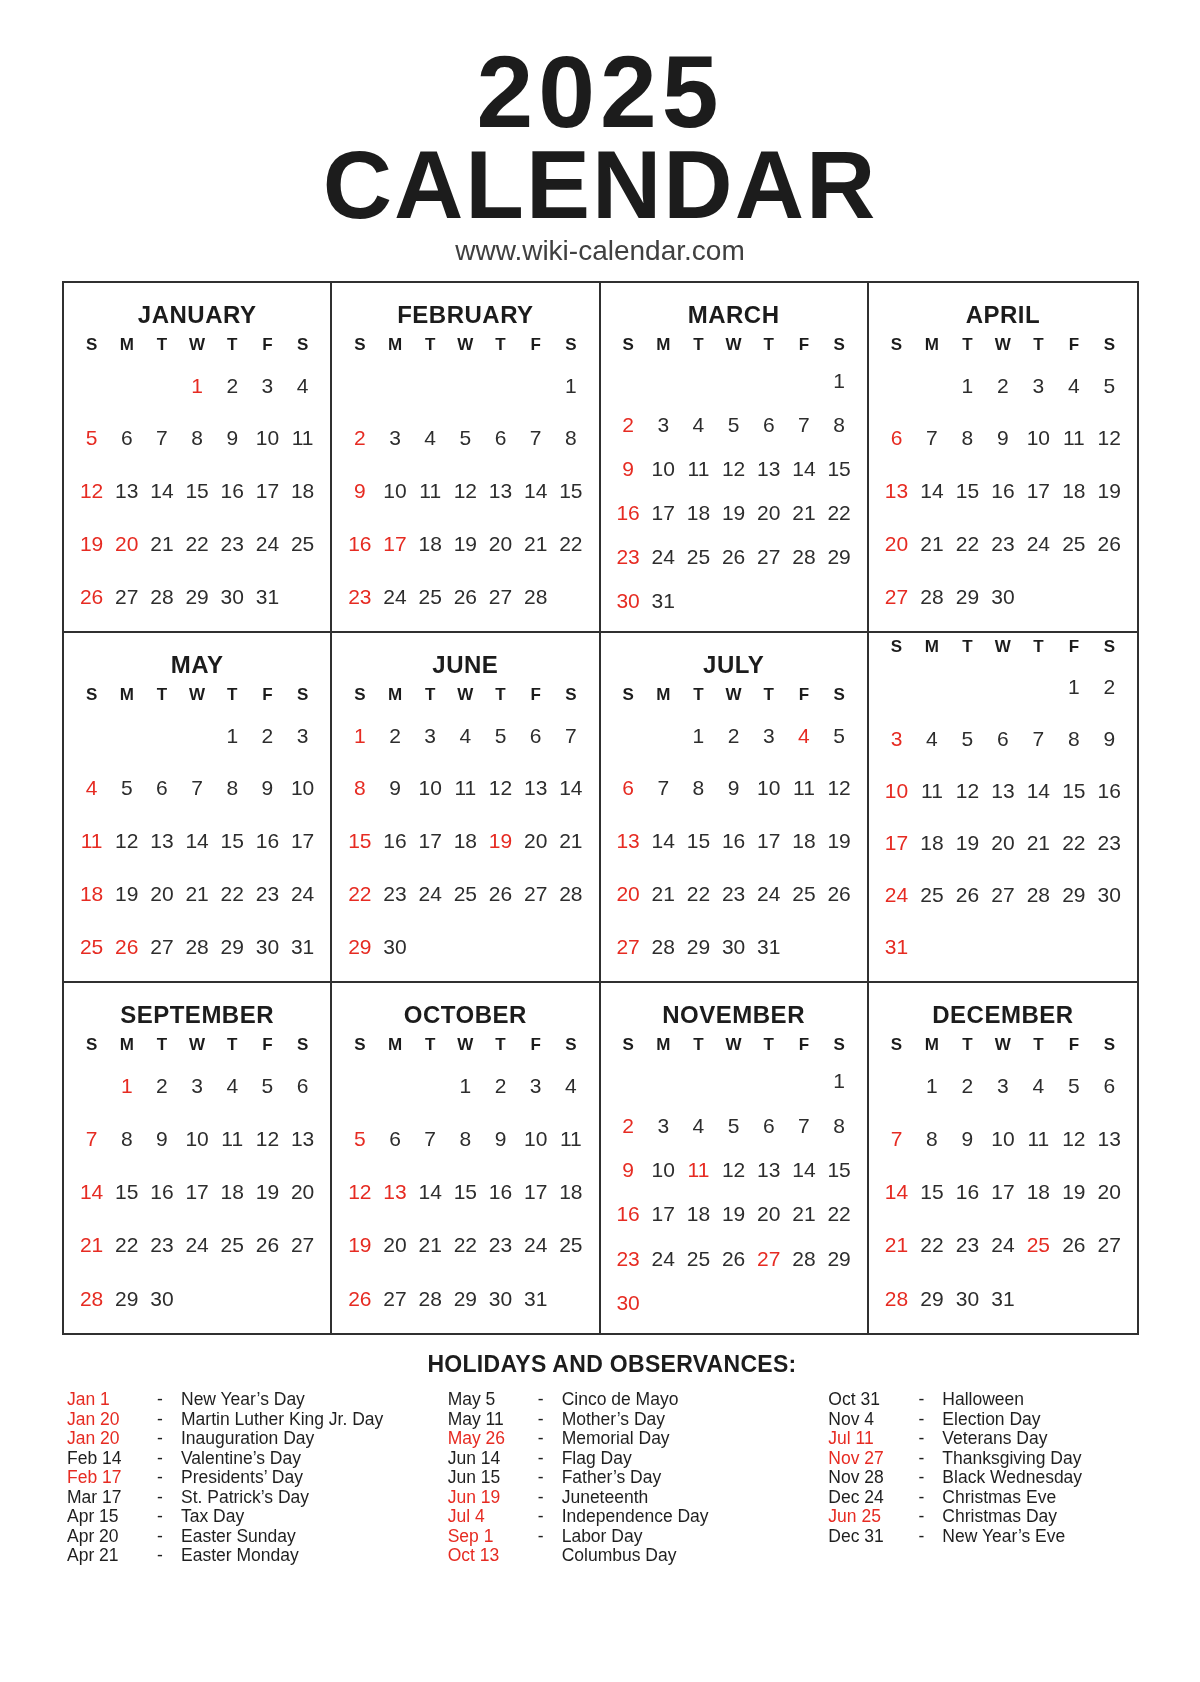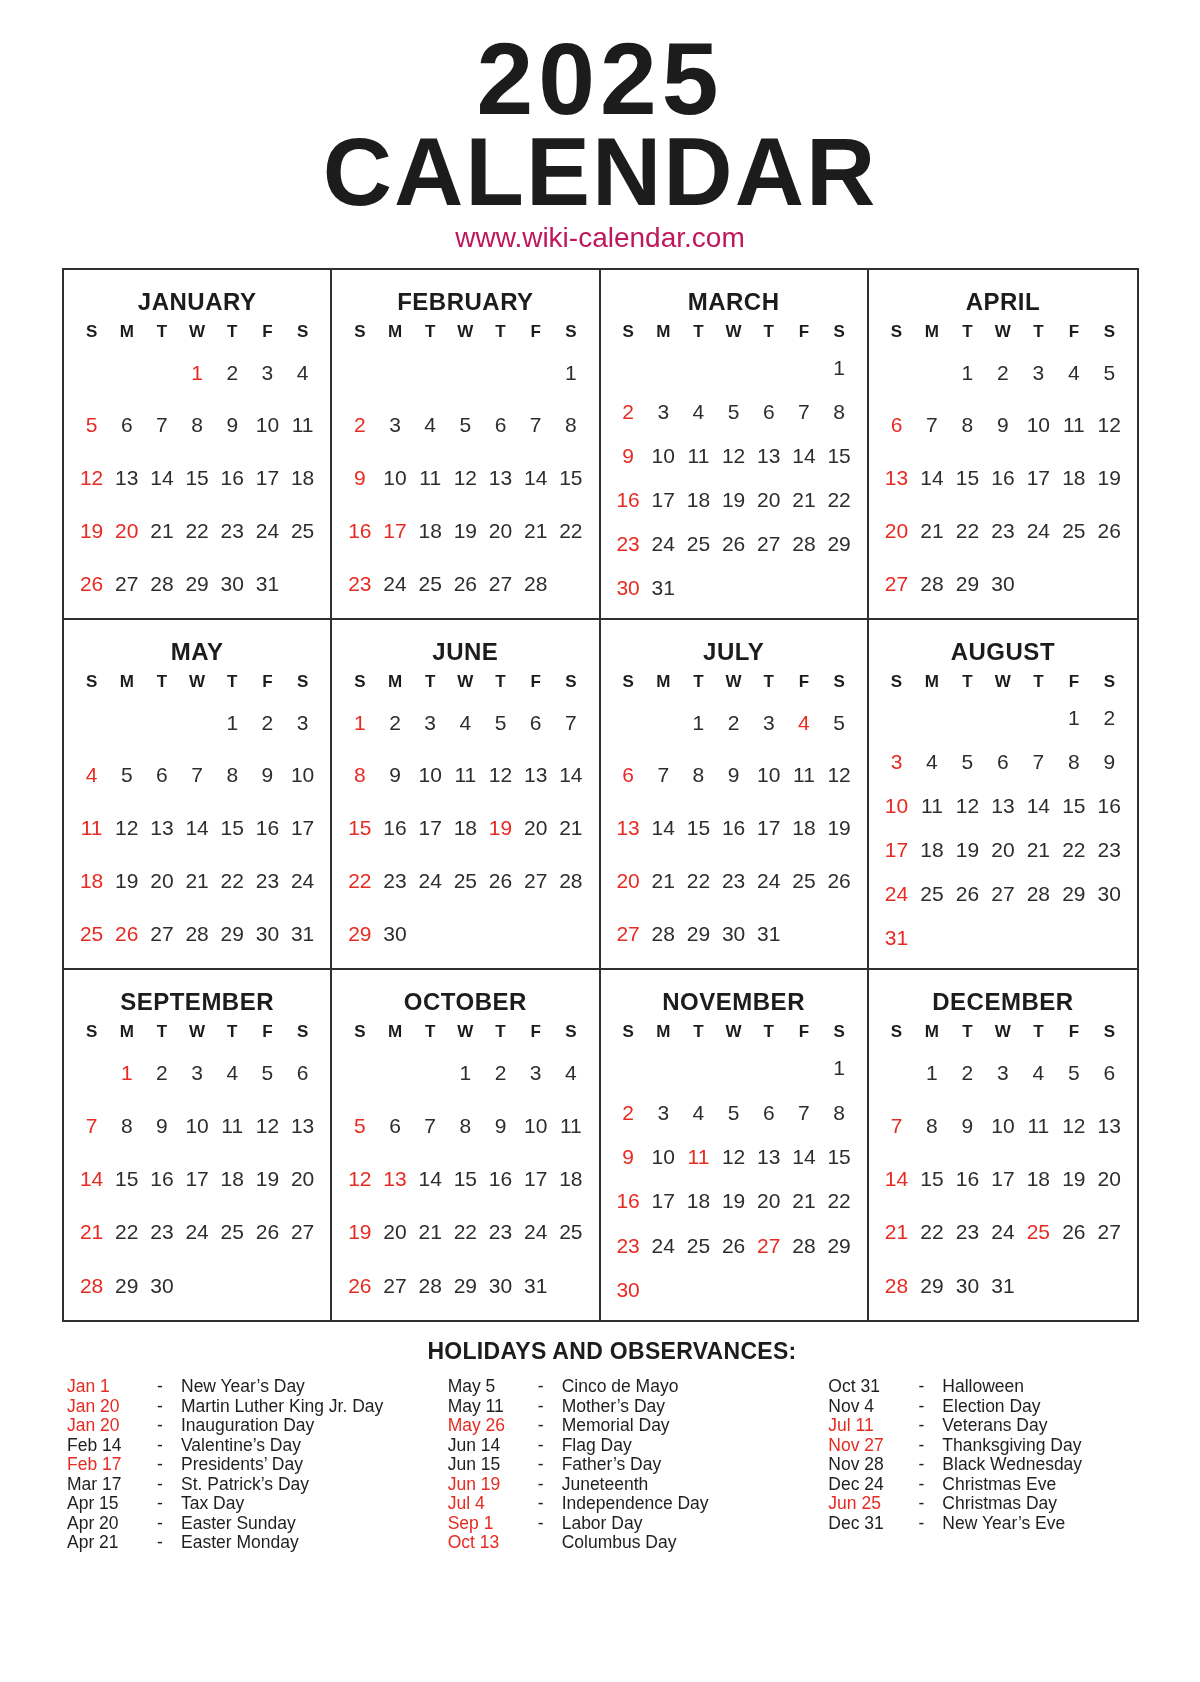--- a/index.html
+++ b/index.html
@@ -9,24 +9,24 @@
     --border:#303030;
   }
   *{box-sizing:border-box;}
   html,body{margin:0;padding:0;}
   body{
     width:1200px;height:1682px;background:#ffffff;
     font-family:"Liberation Sans", sans-serif;color:var(--ink);
     -webkit-font-smoothing:antialiased;
   }
   
-  .header{padding-top:31px;text-align:center;}
+  .header{padding-top:44px;text-align:center;}
   .year{font-size:102px;font-weight:700;letter-spacing:5px;line-height:.95;color:var(--ink-bold);}
   .cal-title{font-size:96px;font-weight:700;letter-spacing:2px;line-height:.92;color:var(--ink-bold);}
-  .site-url{font-size:28px;margin-top:6px;color:#be185d;}
+  .site-url{font-size:28px;margin-top:6px;color:#404040;}
   
   .months-grid{
     width:1077px;margin:14px auto 0 62px;
     display:grid;grid-template-columns:repeat(4,1fr);grid-template-rows:repeat(3,350px);
     border:2px solid var(--border);
   }
   .month{
     border-right:2px solid var(--border);border-bottom:2px solid var(--border);
     display:flex;flex-direction:column;padding:0;
   }
@@ -484,21 +484,20 @@
           <span class="day">28</span>
           <span class="day">29</span>
           <span class="day">30</span>
           <span class="day">31</span>
           <span class="day empty"></span>
           <span class="day empty"></span>
         </div>
       </div>
     </div>
     <div class="month">
-      <div class="month-name">AUGUST</div>
       <div class="weekdays">
         <span>S</span>
         <span>M</span>
         <span>T</span>
         <span>W</span>
         <span>T</span>
         <span>F</span>
         <span>S</span>
       </div>
       <div class="weeks">

